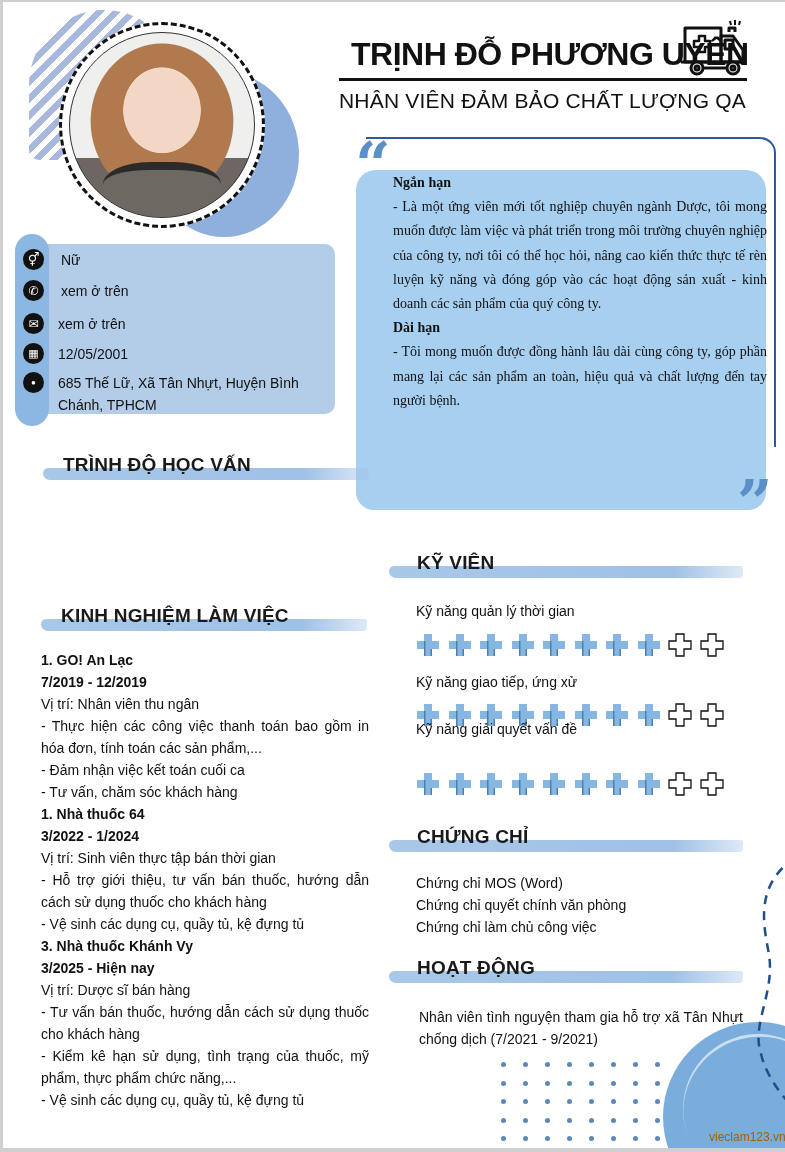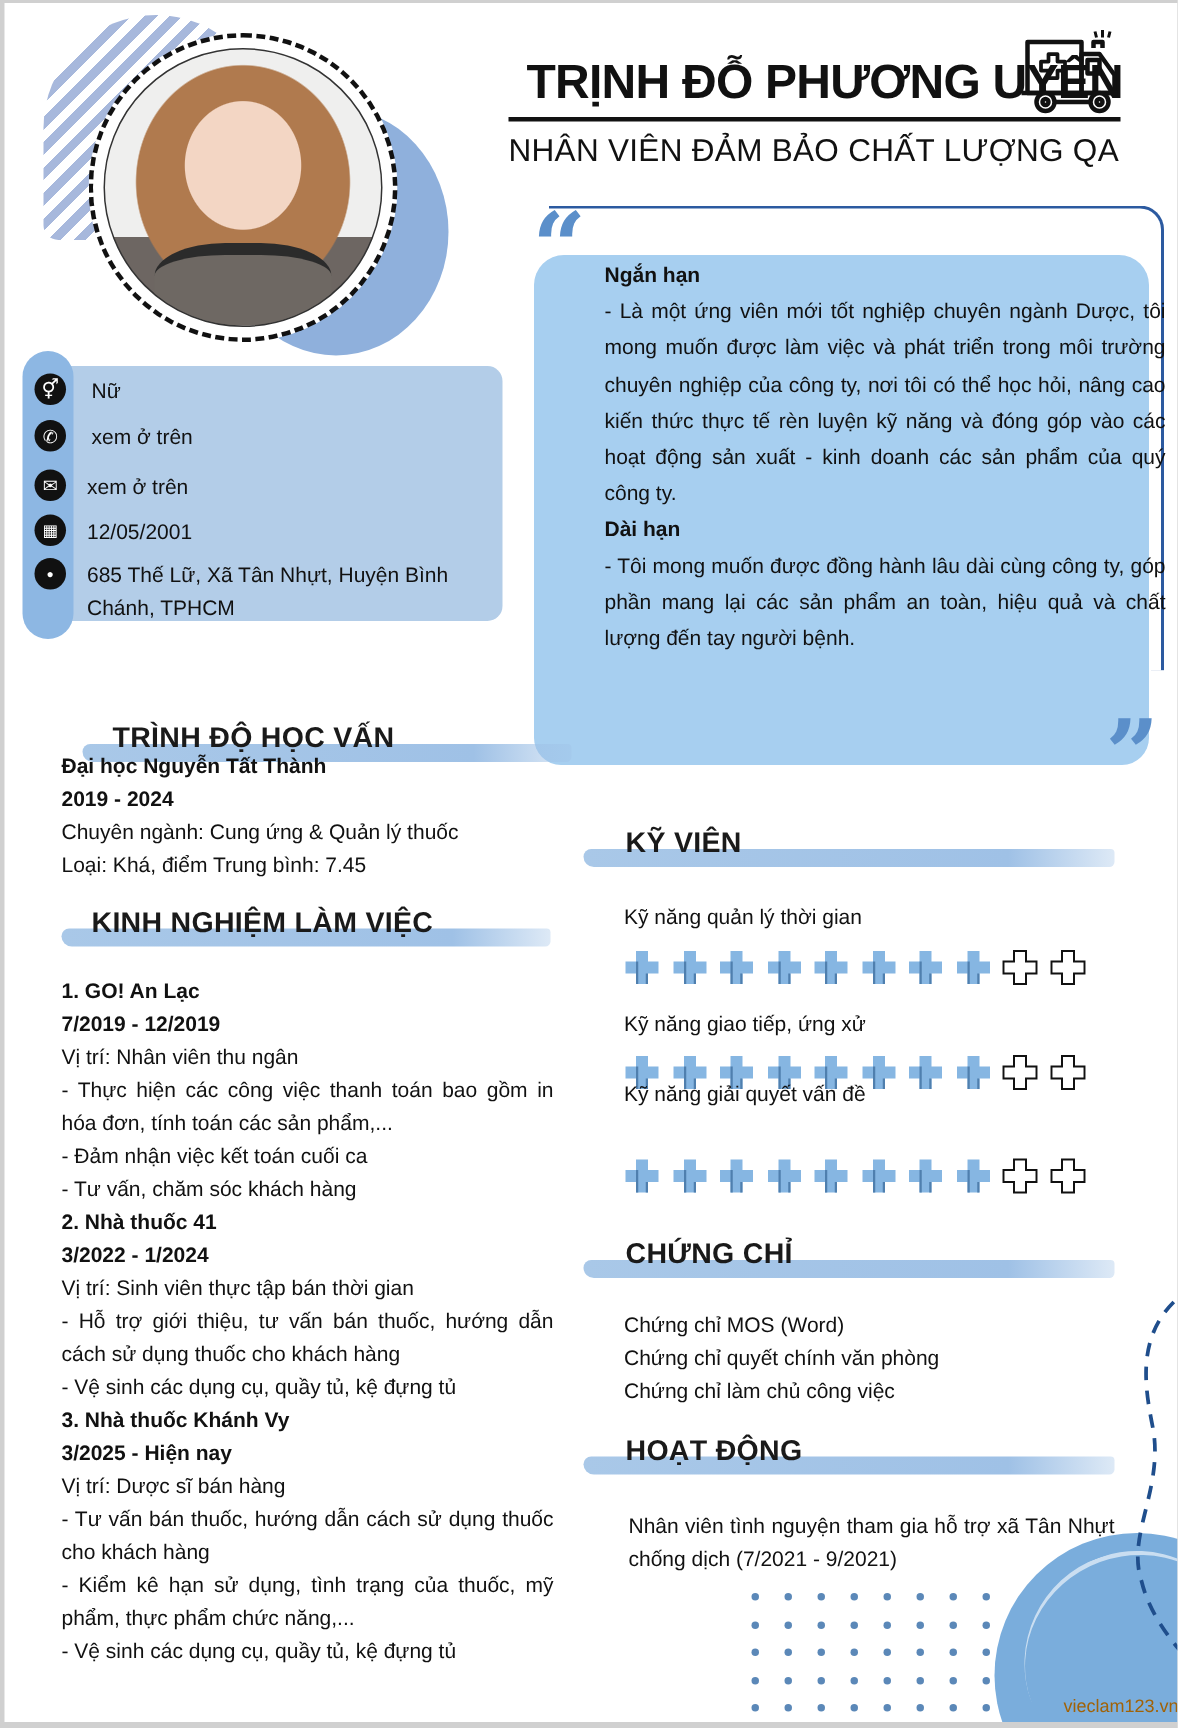--- a/index.html
+++ b/index.html
@@ -26,21 +26,21 @@
   
   .contact-card { position: absolute; left: 14px; top: 242px; width: 318px; height: 170px; background: #b3cde8; border-radius: 10px; }
   .contact-pill { position: absolute; left: 12px; top: 232px; width: 34px; height: 192px; background: #8db7e3; border-radius: 17px; }
   .contact-row { position: absolute; left: 20px; display: flex; align-items: flex-start; font-size: 14px; }
   .c-icon { width: 21px; height: 21px; border-radius: 50%; background: #111; color: #fff; display: flex; align-items: center; justify-content: center; flex: none; }
   .c-text { margin-left: 14px; line-height: 22px; width: 260px; }
 
   
   .obj-frame { position: absolute; left: 363px; top: 135px; width: 410px; height: 310px; border: 2px solid #2c5aa0; border-bottom: none; border-left: none; border-radius: 0 16px 0 0; }
   .obj-box { position: absolute; left: 353px; top: 168px; width: 410px; height: 340px; background: #a7cff0; border-radius: 20px 20px 18px 18px; }
-  .obj-text { position: absolute; left: 400px; top: 169px; width: 374px; font-size: 14px; line-height: 24.2px; text-align: justify; }
+  .obj-text { position: absolute; left: 390px; top: 169px; width: 374px; font-size: 14px; line-height: 24.2px; text-align: justify; font-family: Liberation Serif, serif; }
   .obj-text .h { font-weight: 700; display: block; }
   .quote-open { position: absolute; left: 352px; top: 132px; font-size: 62px; font-weight: 700; color: #5b8fca; font-family: "DejaVu Serif", serif; line-height: 1; }
   .quote-close { position: absolute; left: 734px; top: 470px; font-size: 62px; font-weight: 700; color: #5b8fca; font-family: "DejaVu Serif", serif; line-height: 1; }
 
   
   .sec-head { position: absolute; height: 30px; }
   .sec-head .brush { position: absolute; left: 0; top: 14px; height: 12px; border-radius: 6px 3px 4px 8px; background: linear-gradient(90deg, #a9c8e8 0%, #9fc1e6 80%, rgba(159,193,230,0.35) 100%); }
   .sec-head .title { position: absolute; top: 0; font-size: 19px; font-weight: 700; color: #1a1a1a; letter-spacing: 0.2px; }
 
   
@@ -131,46 +131,40 @@
   <div class="obj-box"></div>
   <div class="quote-open">“</div>
   <div class="obj-text">
     <span class="h">Ngắn hạn</span>
     <span style="display:block">- Là một ứng viên mới tốt nghiệp chuyên ngành Dược, tôi mong muốn được làm việc và phát triển trong môi trường chuyên nghiệp của công ty, nơi tôi có thể học hỏi, nâng cao kiến thức thực tế rèn luyện kỹ năng và đóng góp vào các hoạt động sản xuất - kinh doanh các sản phẩm của quý công ty.</span>
     <span class="h">Dài hạn</span>
     <span style="display:block">- Tôi mong muốn được đồng hành lâu dài cùng công ty, góp phần mang lại các sản phẩm an toàn, hiệu quả và chất lượng đến tay người bệnh.</span>
   </div>
   <div class="quote-close">”</div>
 
-  <div class="sec-head" style="left:52px; top:452px; width:328px;margin-top:28px;">
+  <div class="sec-head" style="left:40px; top:452px; width:328px;">
     <div class="brush" style="width:326px;"></div>
     <div class="title" style="left:20px;">TRÌNH ĐỘ HỌC VẤN</div>
-  </div>
-  <div class="block" style="top:497px;">
-    <div class="b">Đại học Nguyễn Tất Thành</div>
-    <div class="b">2019 - 2024</div>
-    <div>Chuyên ngành: Cung ứng &amp; Quản lý thuốc</div>
-    <div>Loại: Khá, điểm Trung bình: 7.45</div>
   </div>
 
   <div class="sec-head" style="left:38px; top:603px; width:328px;">
     <div class="brush" style="width:326px;"></div>
     <div class="title" style="left:20px;">KINH NGHIỆM LÀM VIỆC</div>
   </div>
   <div class="block" style="top:647px;">
     <div>
       <div class="b">1. GO! An Lạc</div>
       <div class="b">7/2019 - 12/2019</div>
       <div>Vị trí: Nhân viên thu ngân</div>
       <div>- Thực hiện các công việc thanh toán bao gồm in hóa đơn, tính toán các sản phẩm,...</div>
       <div>- Đảm nhận việc kết toán cuối ca</div>
       <div>- Tư vấn, chăm sóc khách hàng</div>
     </div>
     <div>
-      <div class="b">2. Nhà thuốc 41</div>
+      <div class="b">1. Nhà thuốc 64</div>
       <div class="b">3/2022 - 1/2024</div>
       <div>Vị trí: Sinh viên thực tập bán thời gian</div>
       <div>- Hỗ trợ giới thiệu, tư vấn bán thuốc, hướng dẫn cách sử dụng thuốc cho khách hàng</div>
       <div>- Vệ sinh các dụng cụ, quầy tủ, kệ đựng tủ</div>
     </div>
     <div>
       <div class="b">3. Nhà thuốc Khánh Vy</div>
       <div class="b">3/2025 - Hiện nay</div>
       <div>Vị trí: Dược sĩ bán hàng</div>
       <div>- Tư vấn bán thuốc, hướng dẫn cách sử dụng thuốc cho khách hàng</div>

